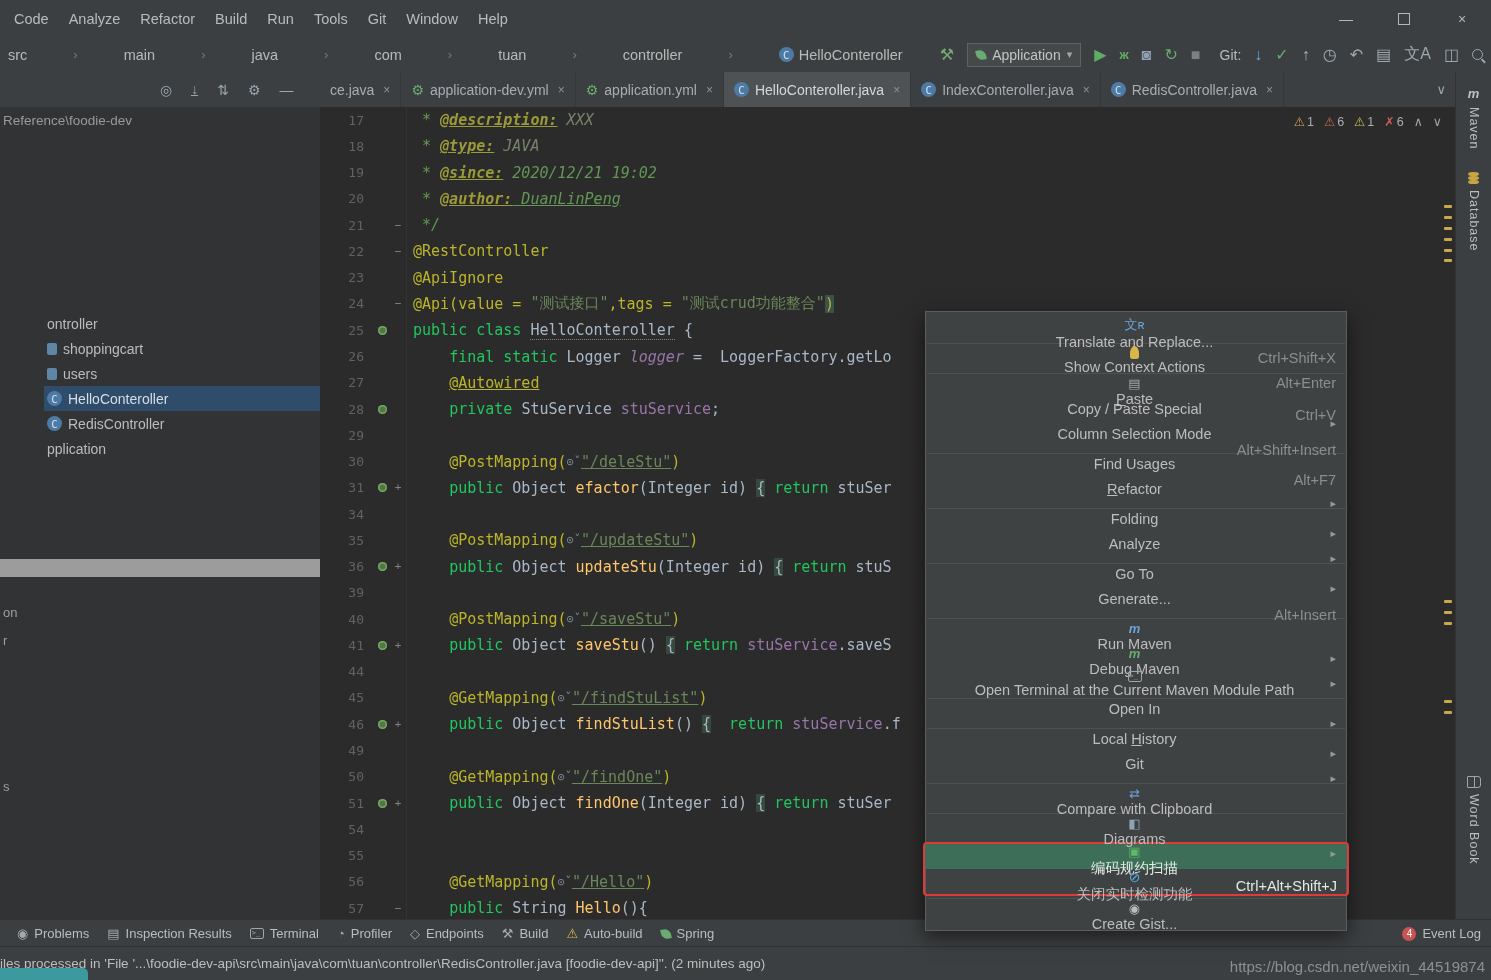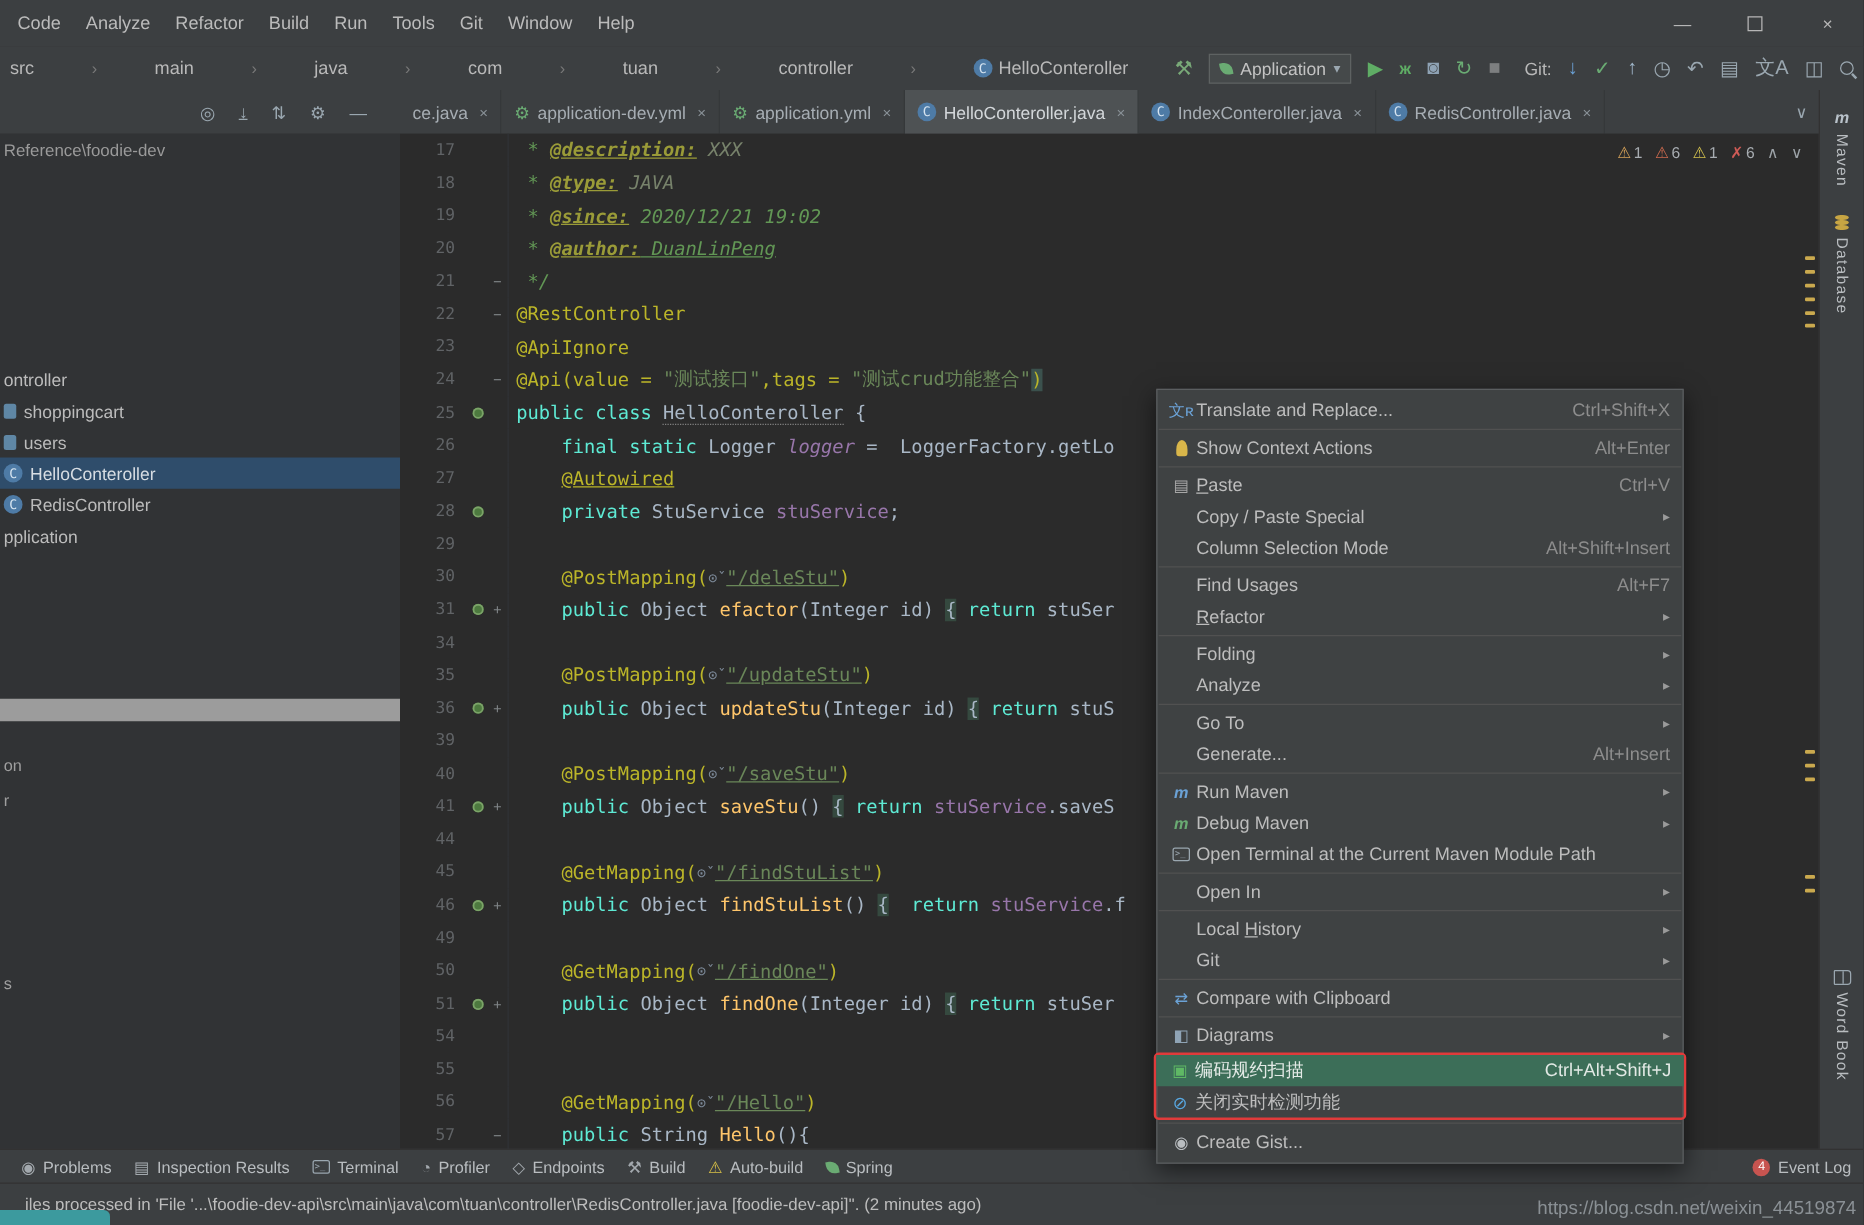--- a/index.html
+++ b/index.html
@@ -35,37 +35,37 @@
   .tab.active{background:#4e5254;color:#d3d7da;}
   .tclose{color:#8a9298;font-size:12px;margin-left:3px;}
   .tabs-dd{position:absolute;right:10px;top:10px;color:#9aa7b0;font-size:13px;}
   .cicon{width:15px;height:15px;min-width:15px;border-radius:50%;background:#4e7ba6;color:#d6e4f0;font-size:10.5px;
     display:inline-flex;align-items:center;justify-content:center;font-family:"DejaVu Sans Mono",monospace;}
   .green{color:#6aab73 !important;}
 
   
   .project{position:absolute;left:0;top:107px;width:320px;bottom:60px;background:#313335;overflow:hidden;}
   .pheader{position:absolute;left:3px;top:6px;font-size:13.5px;color:#9a9a9a;}
-  .pitems{position:absolute;left:0;top:184px;right:0;}
+  .pitems{position:absolute;left:0;top:204px;right:0;padding-left:44px;}
   .prow{height:25px;display:flex;align-items:center;gap:6px;padding-left:3px;font-size:14px;color:#bcbcbc;}
   .prow.sel{background:#2f4d6b;color:#d7dde3;}
   .ficon{width:10px;height:12px;background:#5f87a5;border-radius:2px;flex:none;}
   .graybar{position:absolute;left:0;top:452px;right:0;height:18px;background:#9c9c9c;}
   .stray{position:absolute;left:3px;font-size:13px;color:#9f9f9f;}
 
   
   .editor{position:absolute;left:320px;top:107px;right:35px;bottom:60px;background:#2b2b2b;overflow:hidden;}
   .lines{position:absolute;inset:0;}
   .line{height:26.28px;display:flex;align-items:center;font-family:"DejaVu Sans Mono",monospace;font-size:15px;}
   .ln{width:44px;min-width:44px;text-align:right;padding-right:10px;color:#606366;font-size:13px;}
   .gslot{width:16px;min-width:16px;display:flex;align-items:center;justify-content:center;}
   .bean{width:9px;height:9px;border-radius:50%;background:#4d7a3f;box-shadow:inset 0 0 0 1.5px #7ba368;}
   .fold{color:#7f8487;font-size:11px;font-family:"DejaVu Sans Mono",monospace;}
   .codetxt{white-space:pre;padding-left:6px;border-left:1px solid #313337;height:100%;display:flex;align-items:center;flex:1;min-width:0;overflow:hidden;}
-  .k{color:#5eead4;} .ann{color:#bbb529;} .annu{color:#bbb529;text-decoration:underline;}
+  .k{color:#22c55e;} .ann{color:#bbb529;} .annu{color:#bbb529;text-decoration:underline;}
   .annh{color:#bbb529;background:#3b514d;} .s{color:#6a8759;} .su{color:#6a8759;text-decoration:underline;}
   .d{color:#a9b7c6;} .cm{color:#629755;font-style:italic;}
   .tag{color:#9a9b38;font-style:italic;font-weight:bold;text-decoration:underline;}
   .val{color:#77826b;font-style:italic;} .val2{color:#629755;font-style:italic;}
   .valu{color:#629755;font-style:italic;text-decoration:underline;}
   .fld{color:#9876aa;} .fldi{color:#9876aa;font-style:italic;}
   .m{color:#ffc66b;} .clsu{color:#a9b7c6;border-bottom:1px dotted #808080;}
   .icn{color:#7d8a99;font-size:12px;} .bb{color:#a9b7c6;background:#35493f;}
   .insp{position:absolute;top:7px;right:14px;display:flex;gap:10px;align-items:center;font-size:12.5px;color:#9da3a8;}
   .insp .cnt{margin-left:2px;color:#a8adb2;}
@@ -82,28 +82,28 @@
 
   
   .twbar{position:absolute;left:0;right:0;bottom:33px;height:27px;background:#3c3f41;border-top:1px solid #323232;
     display:flex;align-items:center;padding:0 8px;font-size:13px;}
   .twb{display:flex;align-items:center;gap:6px;padding:0 9px;color:#b9bdc0;height:27px;}
   .eventlog{position:absolute;right:10px;top:0;height:27px;display:flex;align-items:center;gap:6px;color:#b9bdc0;}
   .badge{width:14px;height:14px;border-radius:50%;background:#c75450;color:#fff;font-size:10px;display:flex;align-items:center;justify-content:center;}
 
   
   .statusbar{position:absolute;left:0;right:0;bottom:0;height:33px;background:#3c3f41;border-top:1px solid #323232;
-    display:flex;align-items:center;padding:0 20px;font-size:13.5px;color:#bdbdbd;}
+    display:flex;align-items:center;padding:0 0;font-size:13.5px;color:#bdbdbd;}
   .watermark{position:absolute;right:6px;bottom:5px;font-size:15px;color:#8f959a;opacity:.95;}
   .chip{position:absolute;left:0;bottom:0;width:88px;height:12px;background:#3c9a9e;border-radius:0 5px 0 0;}
 
   
   .ctxmenu{position:absolute;left:925px;top:311px;width:420px;background:#3f4243;border:1px solid #5b5e60;
     box-shadow:0 6px 18px rgba(0,0,0,.55);padding:4px 0;z-index:50;font-size:14.5px;}
-  .mrow{display:flex;align-items:center;height:25px;padding:0 10px 0 7px;}
+  .mrow{display:flex;align-items:center;height:25px;padding:0 10px 0 7px;flex-direction:column;}
   .mrow.hl{background:#3c6e58;}
   .micon{width:24px;min-width:24px;text-align:center;font-size:13px;display:flex;justify-content:center;}
   .mlabel{color:#bdbdbd;white-space:nowrap;}
   .mrow.hl .mlabel,.mrow.hl .msc{color:#e2e9e5;}
   .msc{margin-left:auto;color:#8d8d8d;padding-left:28px;white-space:nowrap;}
   .marr{margin-left:auto;color:#9a9a9a;font-size:11px;}
   .msep{height:1px;background:#515151;margin:2px 1px;}
   .redbox{margin:1px -3px;border:2.5px solid #e03b3b;border-radius:4px;}
   .u{text-decoration:underline;}
 

